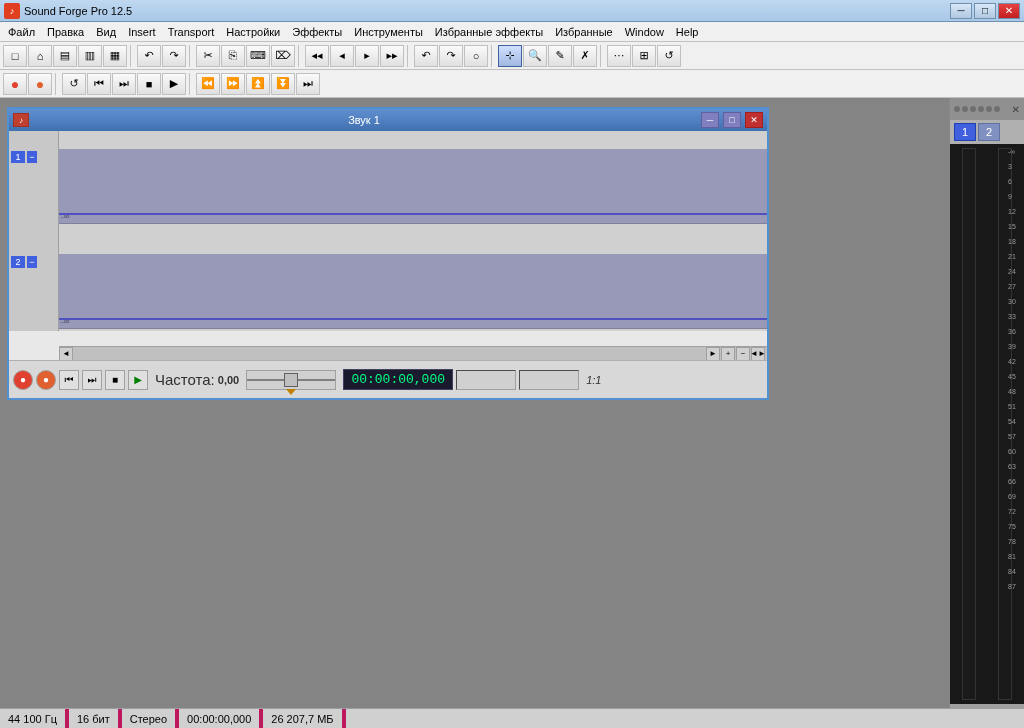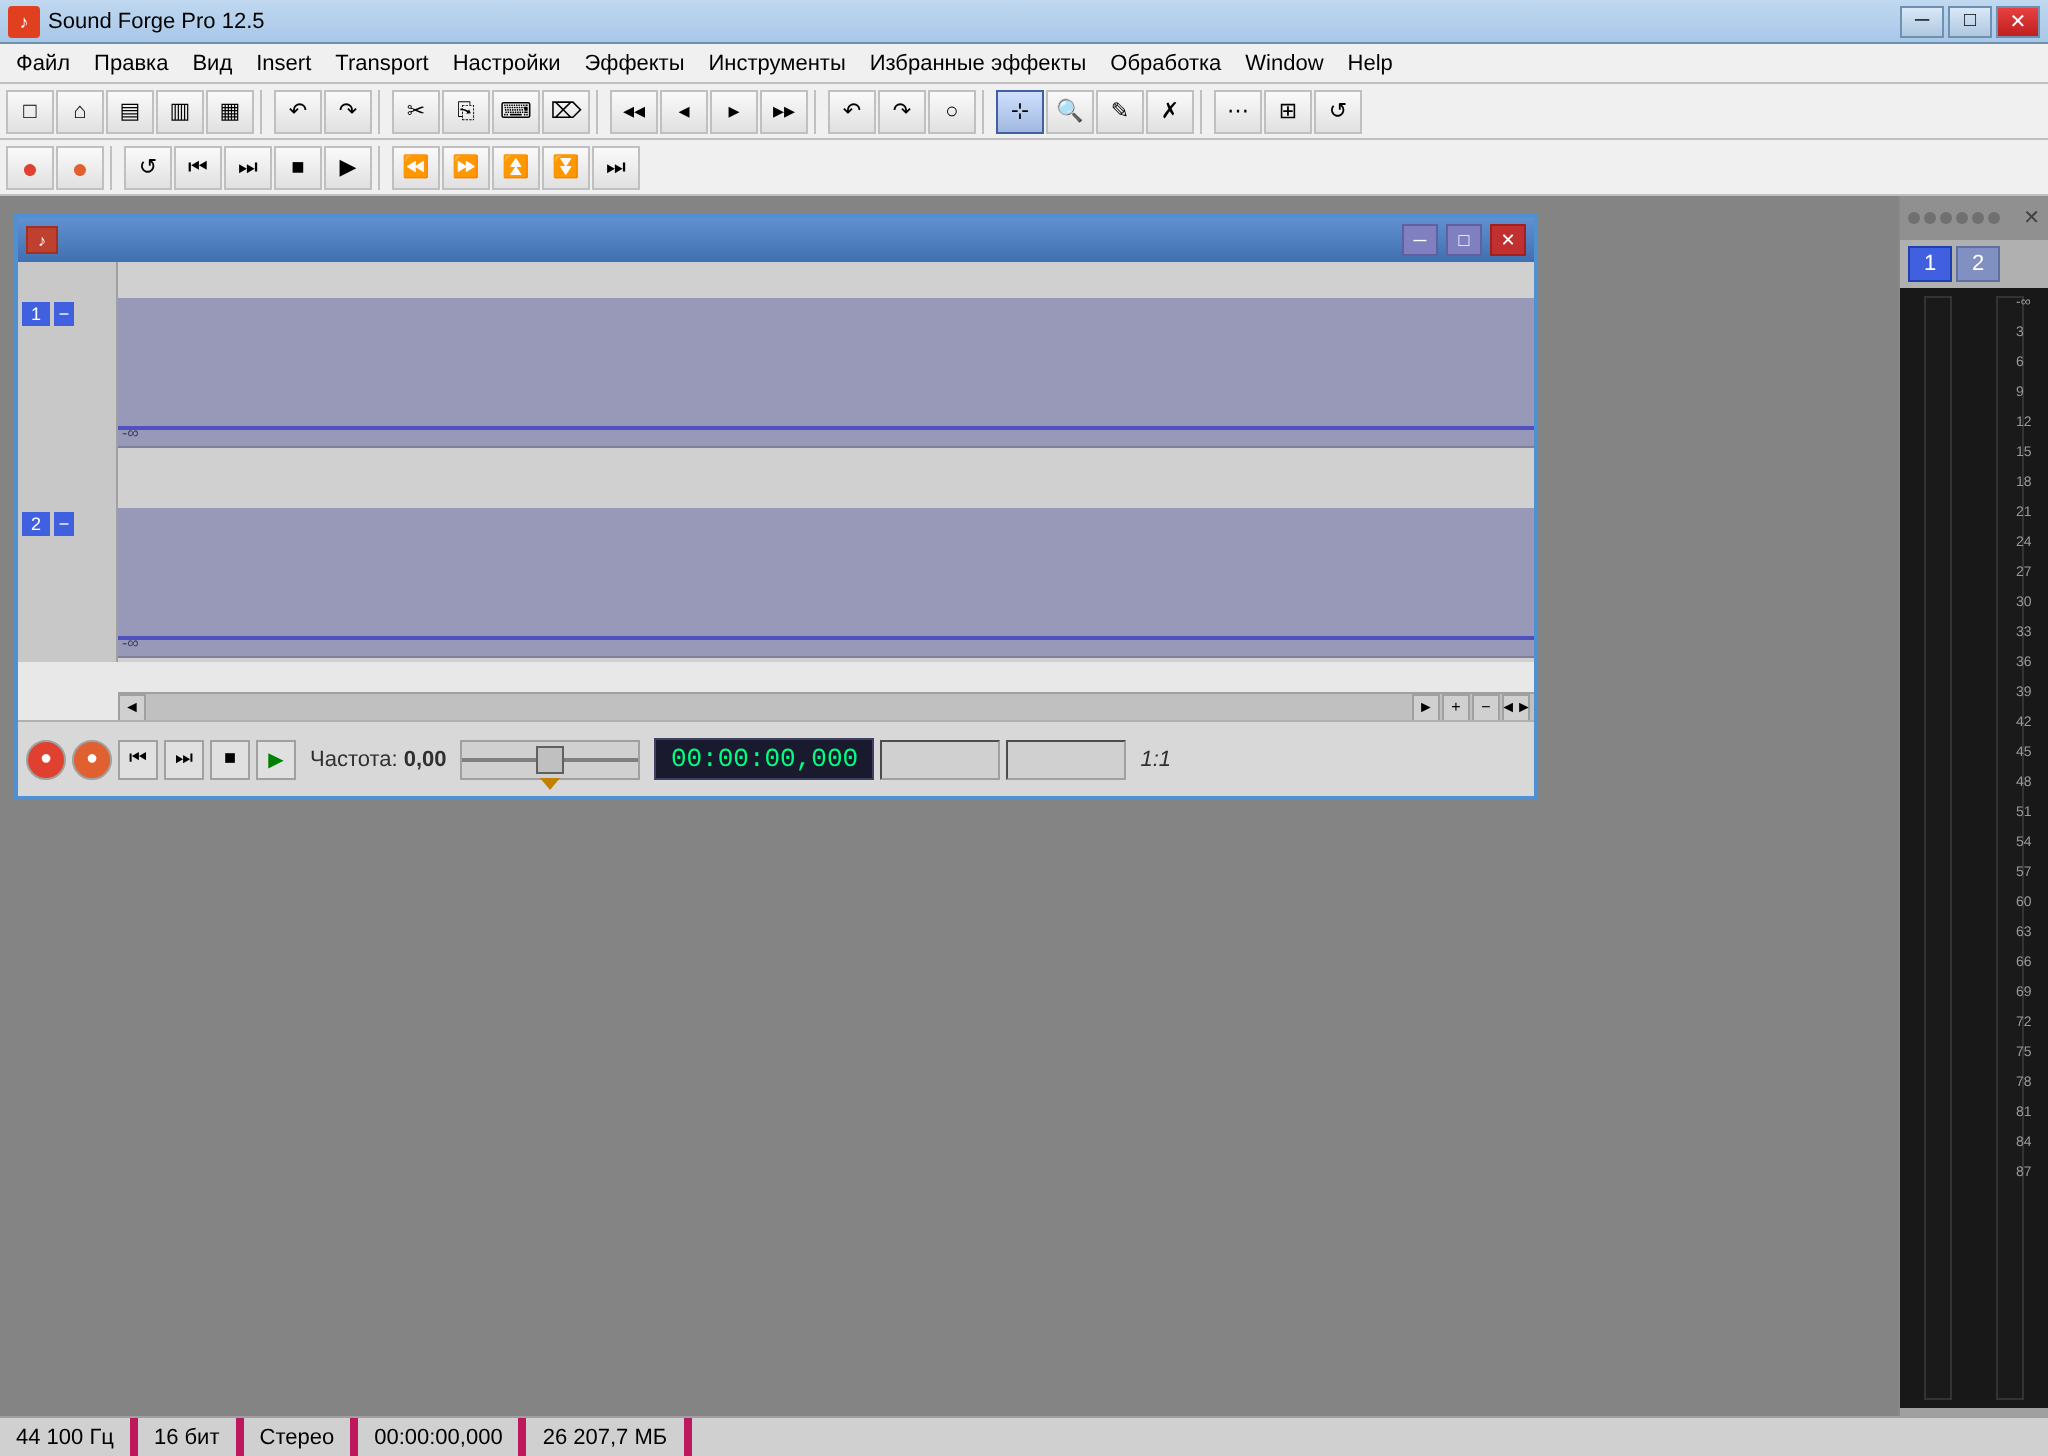--- a/index.html
+++ b/index.html
@@ -314,21 +314,21 @@
       background: #e04030;
       color: white;
     }
     .at-btn.circle-orange {
       border-radius: 50%;
       background: #e06030;
       color: white;
     }
 
     #freq-label {
-      font-size: 11px;
+      font-size: 15px;
       color: #303030;
       margin-left: 4px;
     }
     #freq-value {
       font-size: 11px;
       color: #303030;
       font-weight: bold;
     }
     #slider-container {
       display: flex;
@@ -572,21 +572,21 @@
 <div id="menu-bar">
 <div class="menu-item">Файл</div>
     <div class="menu-item">Правка</div>
     <div class="menu-item">Вид</div>
     <div class="menu-item">Insert</div>
     <div class="menu-item">Transport</div>
     <div class="menu-item">Настройки</div>
     <div class="menu-item">Эффекты</div>
     <div class="menu-item">Инструменты</div>
     <div class="menu-item">Избранные эффекты</div>
-    <div class="menu-item">Обработка</div>
+    <div class="menu-item">Избранные</div>
     <div class="menu-item">Window</div>
     <div class="menu-item">Help</div>
   </div>
 
 <div id="toolbar1">
 <div class="tb-btn">□</div>
     <div class="tb-btn">⌂</div>
     <div class="tb-btn">▤</div>
     <div class="tb-btn">▥</div>
     <div class="tb-btn">▦</div>
@@ -636,20 +636,21 @@
   </div>
 
 <div id="workspace"></div>
 
 <div id="audio-window">
 
   <div id="audio-window-titlebar">
     <div style="width:16px;height:14px;background:#c04030;border:1px solid #a03020;display:flex;align-items:center;justify-content:center;">
       <span style="color:white;font-size:8px;">♪</span>
     </div>
+    <div id="audio-window-title">Звук 1</div>
     <div style="display:flex;gap:2px;">
       <div class="aw-btn">─</div>
       <div class="aw-btn">□</div>
       <div class="aw-btn close">✕</div>
     </div>
   </div>
 
   <div id="waveform-area">
 
     <div id="waveform-top-ruler" style="background:#d0d0d0;height:20px;margin-left:50px;border-bottom:1px solid #b0b0b0;"></div>

